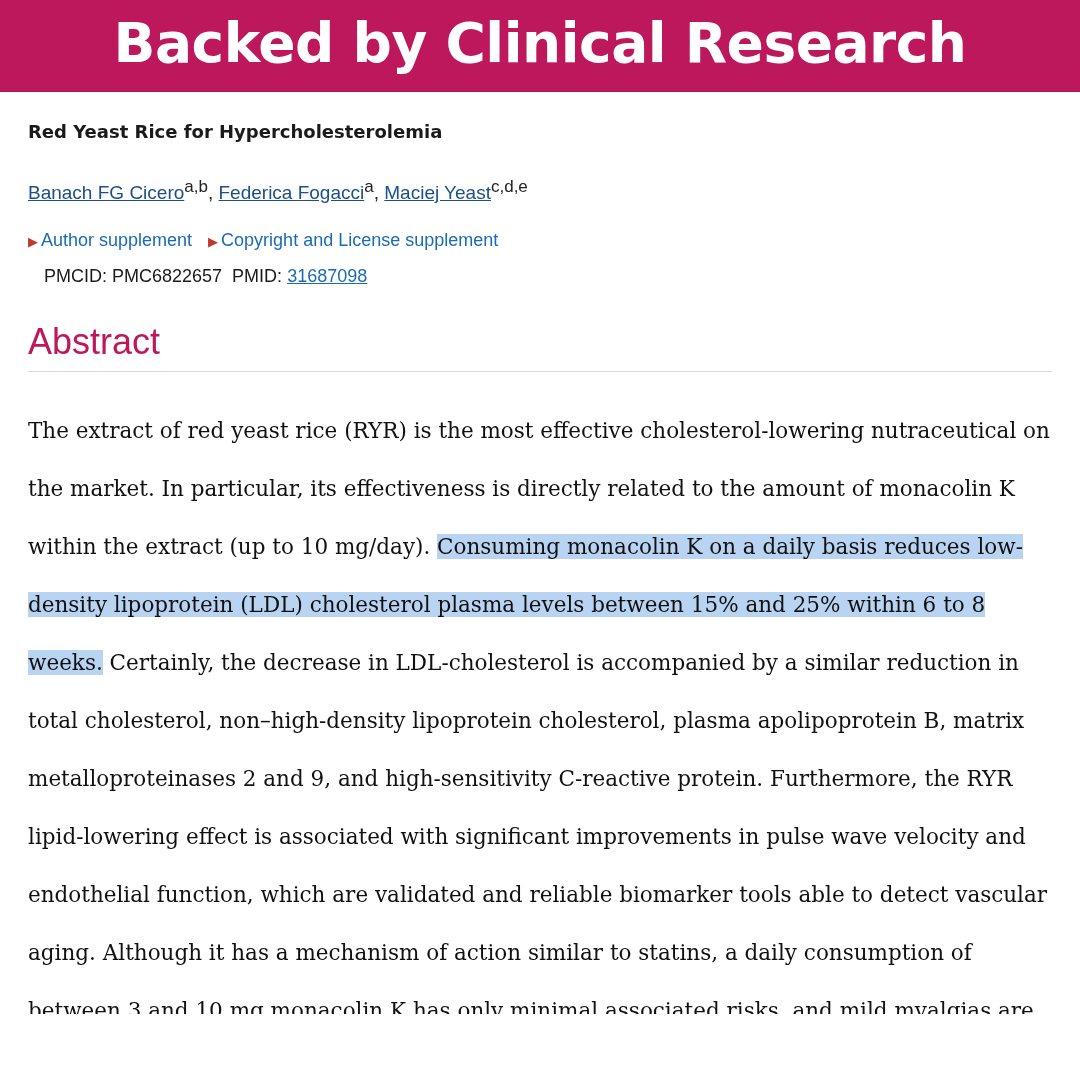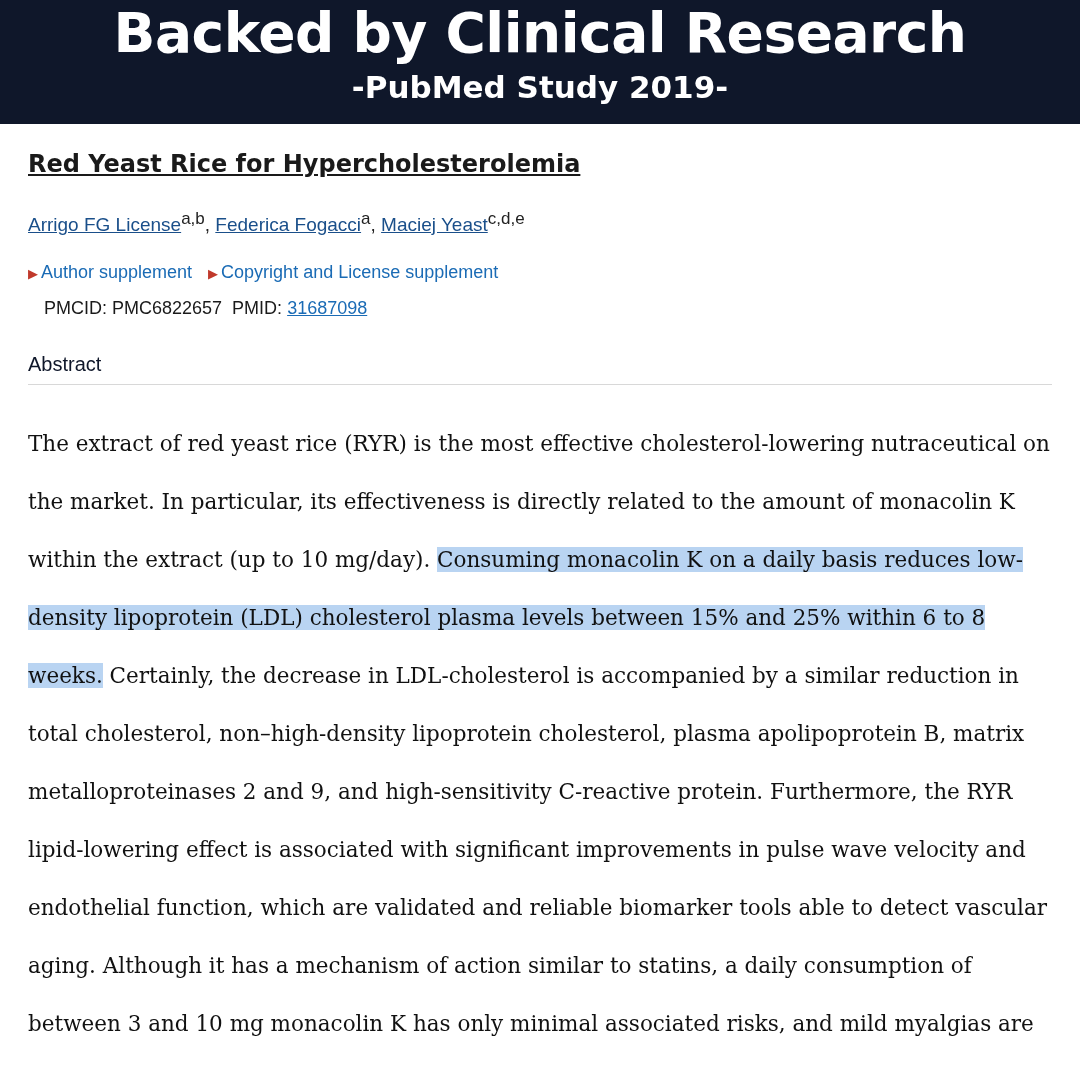--- a/index.html
+++ b/index.html
@@ -17,23 +17,23 @@
   #page {
     position: relative;
     width: 1080px;
     height: 1080px;
     background: #ffffff;
     box-sizing: border-box;
   }
 
   
   .banner {
-    background: #0f172a;
+    background: #be185d;
     width: 100%;
-    padding: 2px 0 18px 0;
+    padding: 12px 0 18px 0;
     text-align: center;
     box-sizing: border-box;
   }
   .banner-title {
     color: #ffffff;
     font-family: "DejaVu Sans", sans-serif;
     font-weight: bold;
     font-size: 55px;
     line-height: 62px;
     letter-spacing: -0.5px;
@@ -53,26 +53,25 @@
     background: #ffffff;
     margin: 6px 10px 0 10px;
     padding: 18px 18px 0 18px;
     box-sizing: border-box;
     height: 916px;
     overflow: hidden;
   }
 
   .article-title {
     font-family: "DejaVu Sans", sans-serif;
-    font-size: 24px;
+    font-size: 18px;
     font-weight: bold;
     color: #1a1a1a;
     margin: 0 0 26px 0;
     line-height: 32px;
-    text-decoration: underline;
   }
 
   .authors {
     font-family: "Liberation Sans", sans-serif;
     font-size: 19px;
     color: #222222;
     margin: 0 0 22px 0;
     line-height: 26px;
   }
   .author-link {
@@ -110,22 +109,22 @@
     margin: 0 0 34px 16px;
   }
   .pmid-link {
     color: #1a6bb5;
     text-decoration: underline;
     cursor: pointer;
   }
 
   .section-heading {
     font-family: "Liberation Sans", sans-serif;
-    font-size: 20px;
-    color: #0f172a;
+    font-size: 36px;
+    color: #be185d;
     font-weight: normal;
     margin: 0 0 8px 0;
   }
   .rule {
     border: 0;
     border-top: 1px solid #d8d8d8;
     margin: 0 0 30px 0;
   }
 
   .abstract {
@@ -140,29 +139,28 @@
     background: #b9d4f2;
   }
 </style>
 </head>
 <body>
 
 <div id="page">
 
   <div class="banner">
     <div class="banner-title">Backed by Clinical Research</div>
-    <div class="banner-subtitle">-PubMed Study 2019-</div>
   </div>
 
   <div class="article">
 
     <h1 class="article-title">Red Yeast Rice for Hypercholesterolemia</h1>
 
     <div class="authors">
-      <span class="author-link">Arrigo FG License</span><span class="aff">a,b</span><span>, </span><span class="author-link">Federica Fogacci</span><span class="aff">a</span><span>, </span><span class="author-link">Maciej Yeast</span><span class="aff">c,d,e</span>
+      <span class="author-link">Banach FG Cicero</span><span class="aff">a,b</span><span>, </span><span class="author-link">Federica Fogacci</span><span class="aff">a</span><span>, </span><span class="author-link">Maciej Yeast</span><span class="aff">c,d,e</span>
     </div>
 
     <div class="meta-links">
       <span class="meta-link"><span class="tri">▶</span><span>Author supplement</span></span><span class="meta-link"><span class="tri">▶</span><span>Copyright and License supplement</span></span>
     </div>
 
     <div class="ids">
       <span>PMCID:</span>
       <span>PMC6822657</span>&nbsp;
       <span>PMID:</span>

